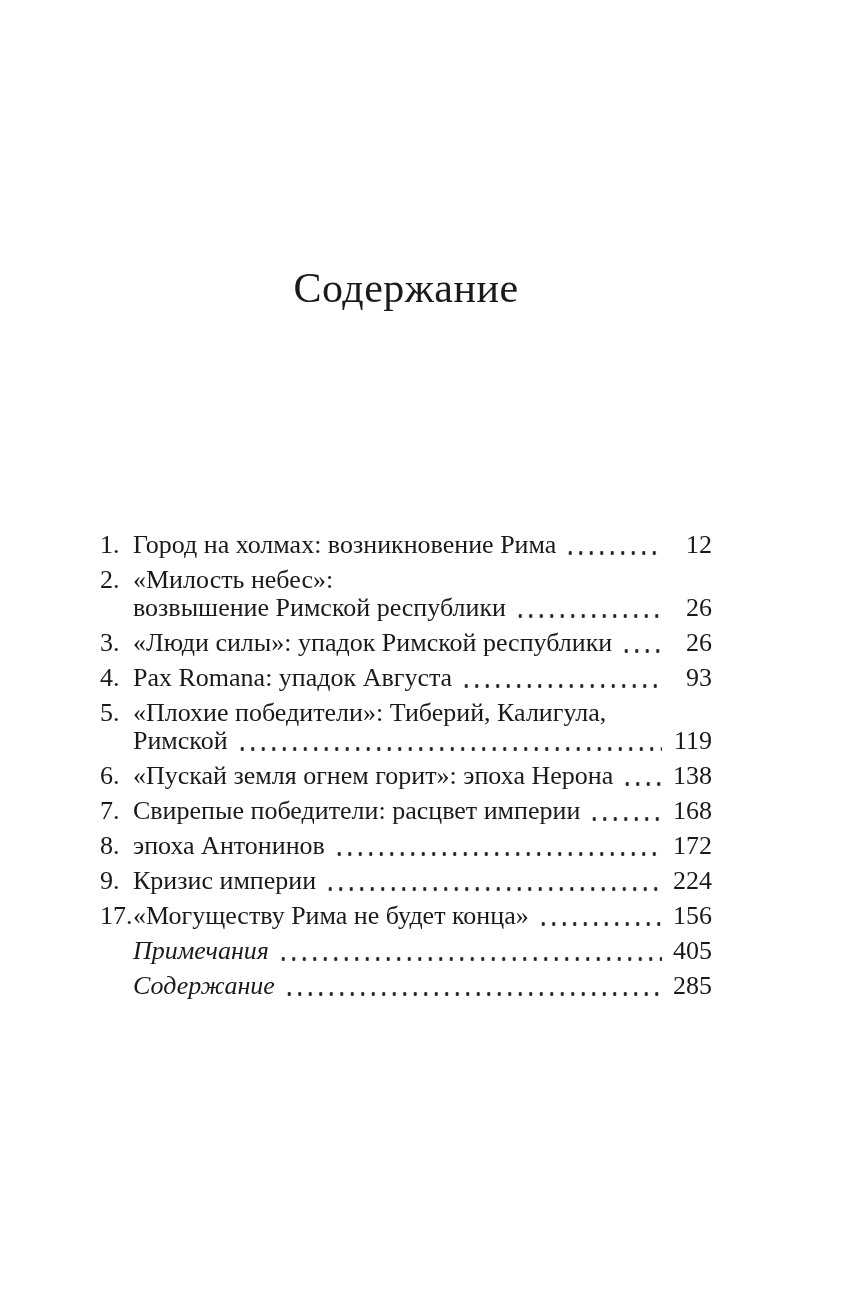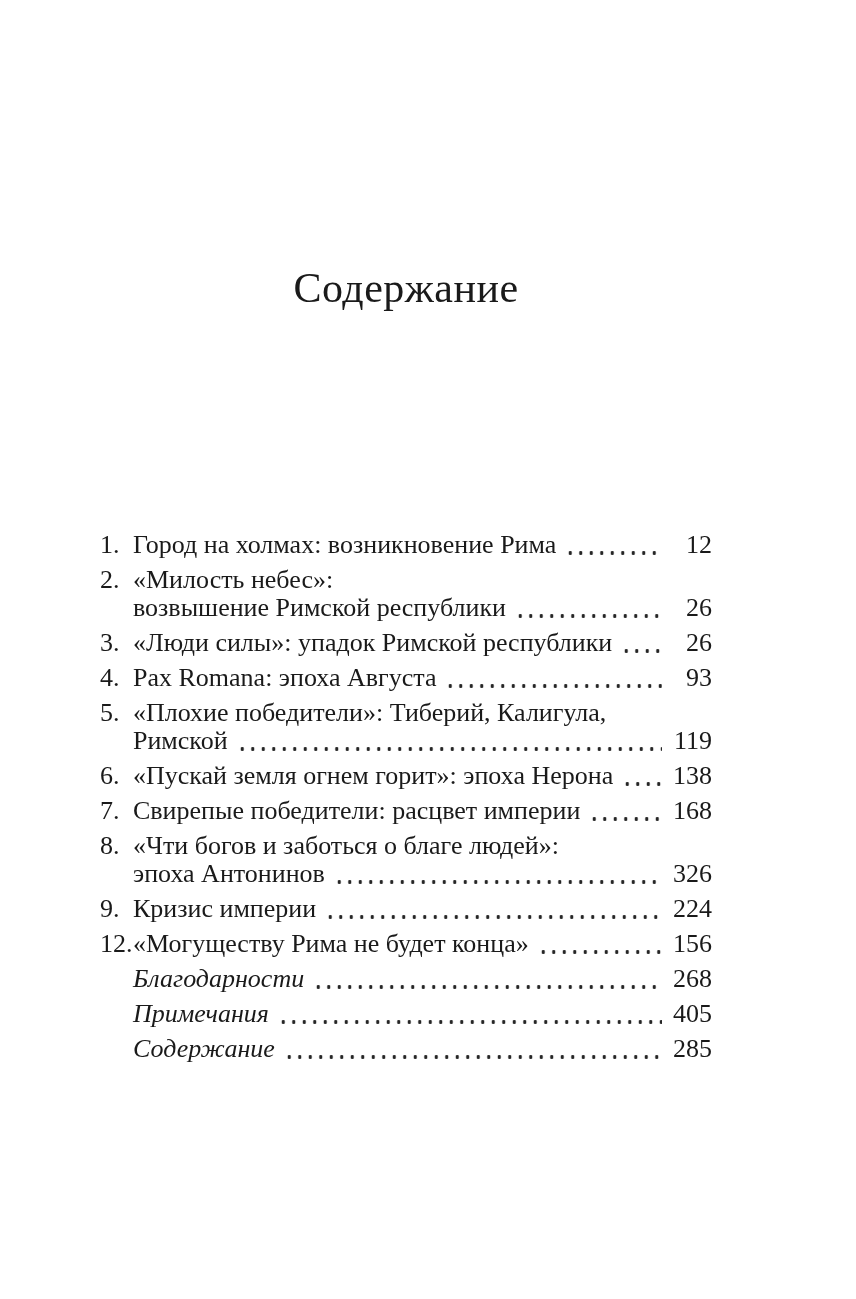--- a/index.html
+++ b/index.html
@@ -85,21 +85,21 @@
             <span class="text">«Люди силы»: упадок Римской республики</span>
             <span class="leader"></span>
             <span class="pagenum">26</span>
           </div>
         </div>
       </div>
       <div class="entry">
         <span class="num">4.</span>
         <div class="body">
           <div class="lastline">
-            <span class="text">Pax Romana: эпоха Августа</span>
+            <span class="text">Pax Romana: упадок Августа</span>
             <span class="leader"></span>
             <span class="pagenum">93</span>
           </div>
         </div>
       </div>
       <div class="entry">
         <span class="num">5.</span>
         <div class="body">
           <div class="line">«Плохие победители»: Тиберий, Калигула,</div>
           <div class="lastline">
@@ -125,55 +125,44 @@
           <div class="lastline">
             <span class="text">Свирепые победители: расцвет империи</span>
             <span class="leader"></span>
             <span class="pagenum">168</span>
           </div>
         </div>
       </div>
       <div class="entry">
         <span class="num">8.</span>
         <div class="body">
-          <div class="line">«Чти богов и заботься о благе людей»:</div>
           <div class="lastline">
             <span class="text">эпоха Антонинов</span>
             <span class="leader"></span>
-            <span class="pagenum">326</span>
+            <span class="pagenum">172</span>
           </div>
         </div>
       </div>
       <div class="entry">
         <span class="num">9.</span>
         <div class="body">
           <div class="lastline">
             <span class="text">Кризис империи</span>
             <span class="leader"></span>
             <span class="pagenum">224</span>
           </div>
         </div>
       </div>
       <div class="entry">
-        <span class="num">12.</span>
+        <span class="num">17.</span>
         <div class="body">
           <div class="lastline">
             <span class="text">«Могуществу Рима не будет конца»</span>
             <span class="leader"></span>
             <span class="pagenum">156</span>
-          </div>
-        </div>
-      </div>
-      <div class="entry italic">
-        <span class="num"></span>
-        <div class="body">
-          <div class="lastline">
-            <span class="text">Благодарности</span>
-            <span class="leader"></span>
-            <span class="pagenum">268</span>
           </div>
         </div>
       </div>
       <div class="entry italic">
         <span class="num"></span>
         <div class="body">
           <div class="lastline">
             <span class="text">Примечания</span>
             <span class="leader"></span>
             <span class="pagenum">405</span>

